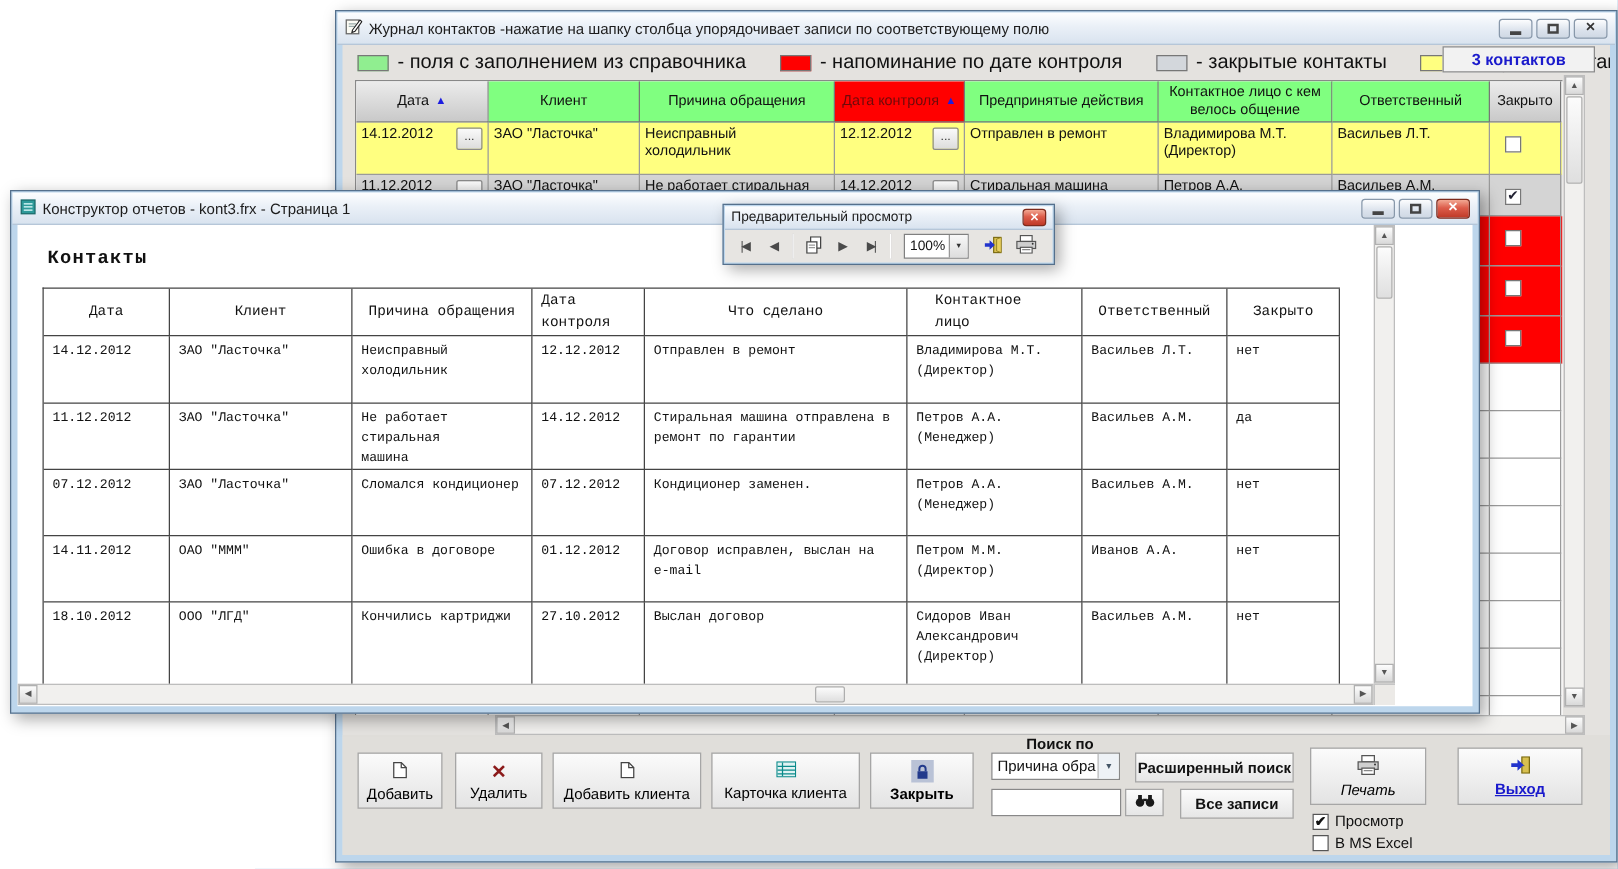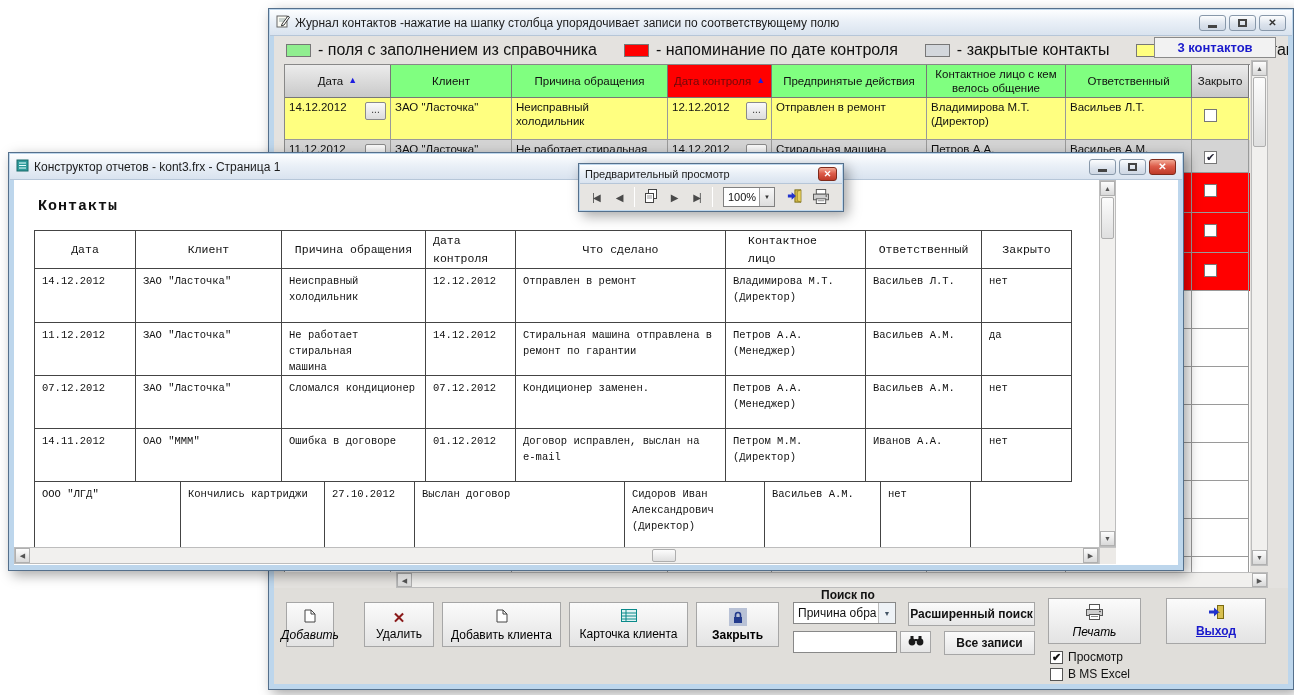--- a/index.html
+++ b/index.html
@@ -320,21 +320,21 @@
         <div class="sb-btn" style="left:0;top:0;width:15px;height:15px;">▲</div>
         <div class="sb-thumb" style="left:1px;top:16px;width:13px;height:70px;"></div>
         <div class="sb-btn" style="left:0;bottom:0;width:15px;height:15px;">▼</div>
       </div>
       <div class="sb" id="j-hsb">
         <div class="sb-btn" style="left:0;top:0;width:15px;height:14px;">◀</div>
         <div class="sb-btn" style="right:0;top:0;width:15px;height:14px;">▶</div>
       </div>
 
       <div class="jtoolbar">
-        <div class="tbtn" style="left:12px;top:14px;width:48px;height:45px;font-style:italic;">
+        <div class="tbtn" style="left:12px;top:14px;width:68px;height:45px;">
           <span><svg width="12" height="14" viewBox="0 0 12 14">
                 <path d="M1 1 h6 l4 4 v8 H1 Z" fill="#fff" stroke="#444"></path>
                 <path d="M7 1 v4 h4" fill="none" stroke="#444"></path>
               </svg></span>
           <span class="blab">Добавить</span>
         </div>
         <div class="tbtn" style="left:90px;top:14px;width:70px;height:45px;">
           <span class="xicon">✕</span>
           <span class="blab">Удалить</span>
         </div>
@@ -498,20 +498,21 @@
           <div class="rc rc3 rh53">Ошибка в договоре</div>
           <div class="rc rc4 rh53">01.12.2012</div>
           <div class="rc rc5 rh53">Договор исправлен, выслан на
 e-mail</div>
           <div class="rc rc6 rh53">Петром М.М.
 (Директор)</div>
           <div class="rc rc7 rh53">Иванов А.А.</div>
           <div class="rc rc8 rh53">нет</div>
         </div>
         <div class="rrow">
+          <div class="rc rc1 rh78">18.10.2012</div>
           <div class="rc rc2 rh78">ООО "ЛГД"</div>
           <div class="rc rc3 rh78">Кончились картриджи</div>
           <div class="rc rc4 rh78">27.10.2012</div>
           <div class="rc rc5 rh78">Выслан договор</div>
           <div class="rc rc6 rh78">Сидоров Иван
 Александрович
 (Директор)</div>
           <div class="rc rc7 rh78">Васильев А.М.</div>
           <div class="rc rc8 rh78">нет</div>
         </div>

